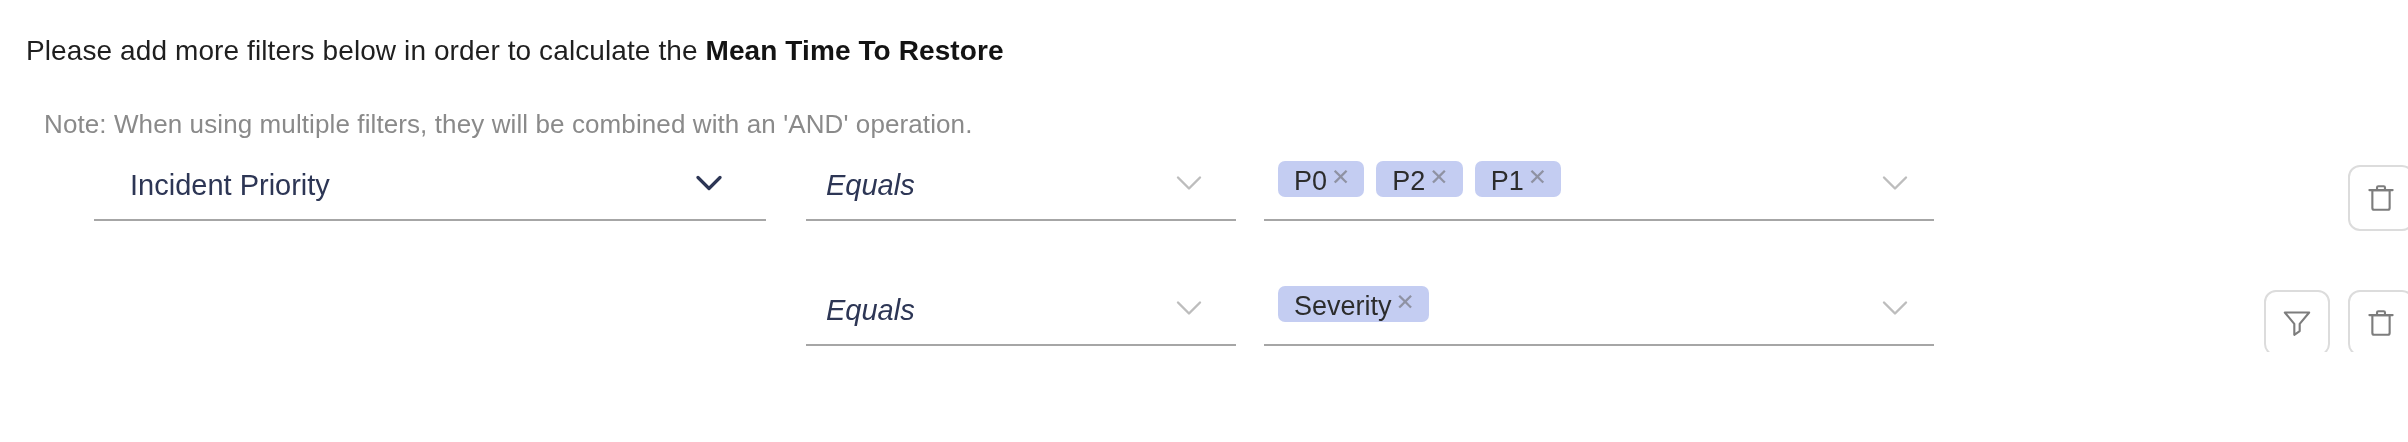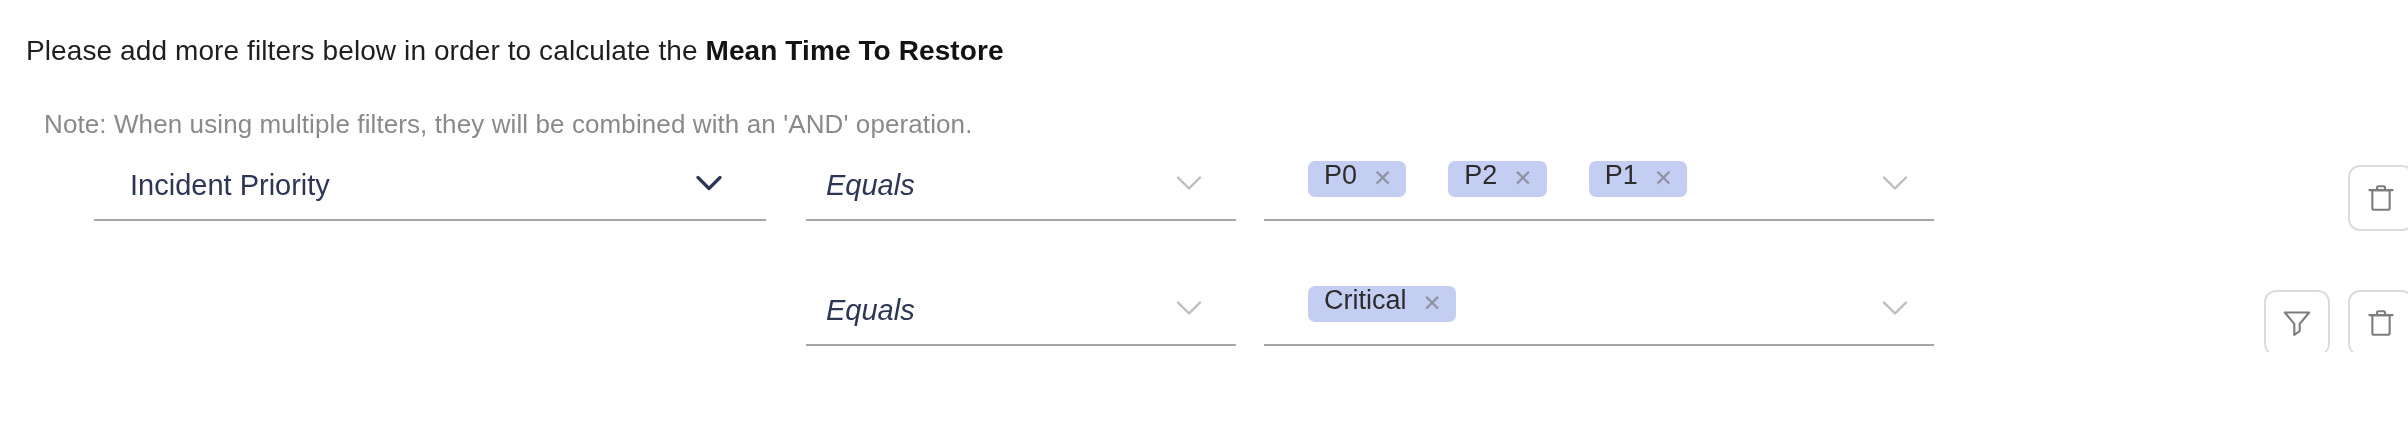--- a/index.html
+++ b/index.html
@@ -99,29 +99,28 @@
   .chips {
     position: absolute;
     left: 14px;
     top: 8px;
     display: flex;
     align-items: center;
     gap: 12px;
   }
   .chip {
     display: flex;
-    align-items: flex-end;
-    gap: 16px;
+    align-items: flex-start;
+    gap: 4px;
     background: #c4cdf2;
     border-radius: 7px;
     padding: 5px 14px 7px 16px;
     height: 36px;
     box-sizing: border-box;
     cursor: pointer;
-    margin-left: 30px;
   }
   .chip .chip-label {
     font-size: 27px;
     line-height: 30px;
     color: #2c2c2c;
     white-space: nowrap;
   }
   .chip .chip-x {
     font-size: 23px;
     line-height: 23px;
@@ -219,21 +218,21 @@
           <span class="value">Equals</span>
           <span class="chev">
             <svg viewBox="0 0 26 16" fill="none">
               <path d="M2 2.5 L13 13.5 L24 2.5" stroke="#bdbdbd" stroke-width="2.4" stroke-linecap="round" stroke-linejoin="round"></path>
             </svg>
           </span>
         </div>
         <div class="select col-val">
           <div class="chips">
             <span class="chip">
-              <span class="chip-label">Critical</span>
+              <span class="chip-label">Severity</span>
               <span class="chip-x">✕</span>
             </span>
           </div>
           <span class="chev">
             <svg viewBox="0 0 26 16" fill="none">
               <path d="M2 2.5 L13 13.5 L24 2.5" stroke="#bdbdbd" stroke-width="2.4" stroke-linecap="round" stroke-linejoin="round"></path>
             </svg>
           </span>
         </div>
         <div class="actions">

